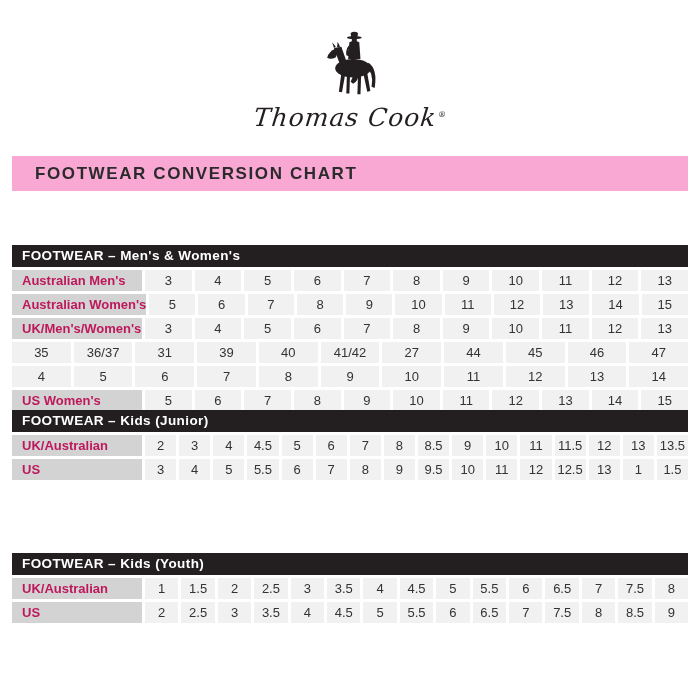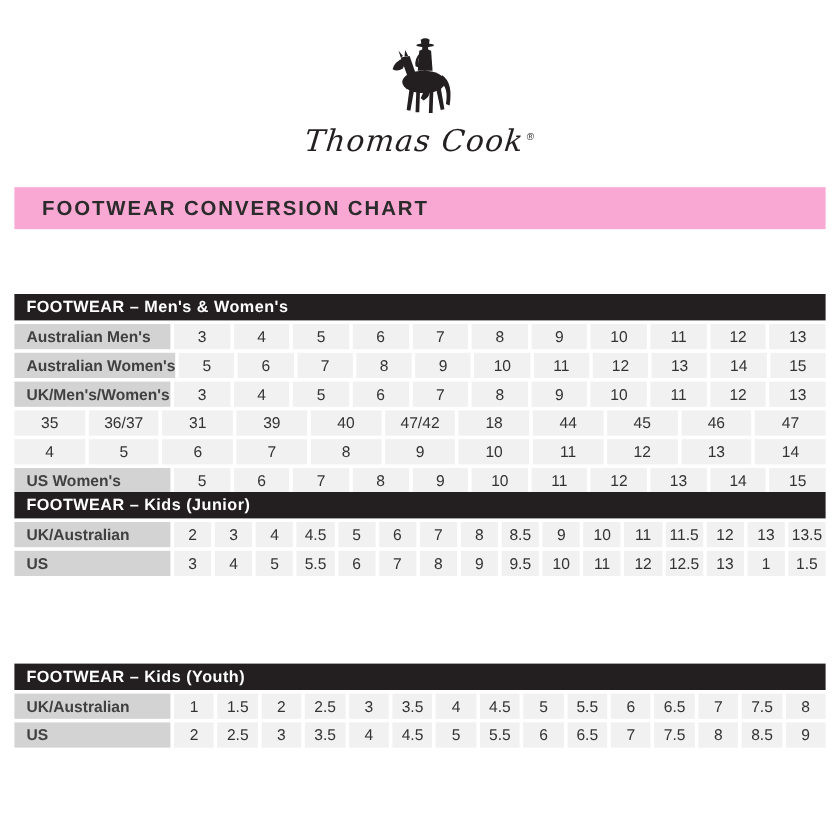--- a/index.html
+++ b/index.html
@@ -38,21 +38,21 @@
   .t3 { top:508px;margin-top:45px; }
   .tbl-header {
     height:22px; line-height:22px; background:#231f20; color:#ffffff;
     font-size:13.5px; font-weight:bold; letter-spacing:0.4px;
     padding-left:10px; box-sizing:border-box; margin-bottom:3px;
   }
   .tbl-row { display:flex; gap:3px; margin-bottom:3px; }
   .row-label {
     flex:0 0 130px; box-sizing:border-box; background:#d3d3d3;
     height:21px; line-height:21px; padding-left:10px;
-    font-size:13px; font-weight:bold; color:#404040; white-space:nowrap;
+    font-size:13px; font-weight:bold; color:#be185d; white-space:nowrap;
   }
   .size-cell {
     flex:1 1 0; background:#f1f1f2; height:21px; line-height:21px;
     text-align:center; font-size:13px; color:#333333;
   }
 </style>
 </head>
 <body>
 
 <div class="page">
@@ -141,22 +141,22 @@
           <div class="size-cell">11</div>
           <div class="size-cell">12</div>
           <div class="size-cell">13</div>
         </div>
         <div class="tbl-row">
           <div class="size-cell">35</div>
           <div class="size-cell">36/37</div>
           <div class="size-cell">31</div>
           <div class="size-cell">39</div>
           <div class="size-cell">40</div>
-          <div class="size-cell">47/42</div>
-          <div class="size-cell">18</div>
+          <div class="size-cell">41/42</div>
+          <div class="size-cell">27</div>
           <div class="size-cell">44</div>
           <div class="size-cell">45</div>
           <div class="size-cell">46</div>
           <div class="size-cell">47</div>
         </div>
         <div class="tbl-row">
           <div class="size-cell">4</div>
           <div class="size-cell">5</div>
           <div class="size-cell">6</div>
           <div class="size-cell">7</div>

